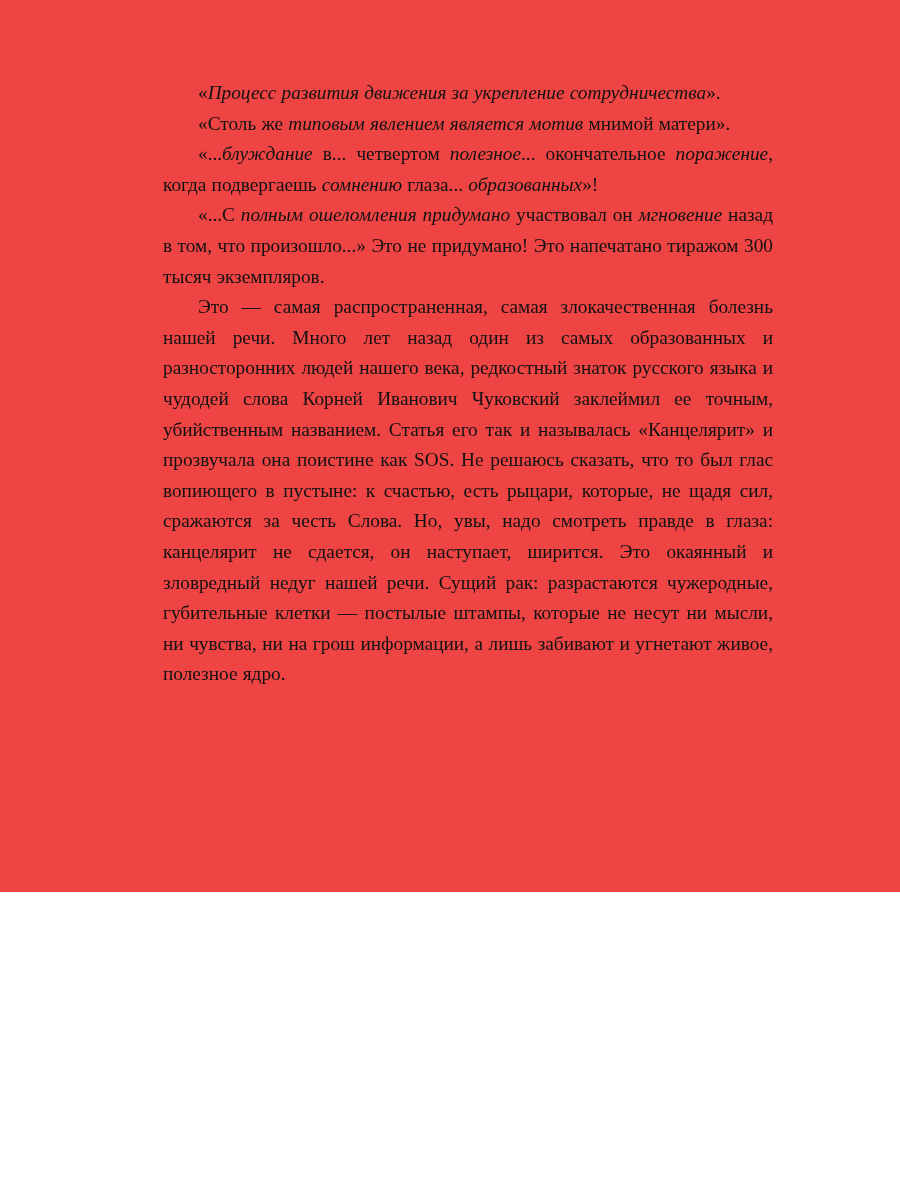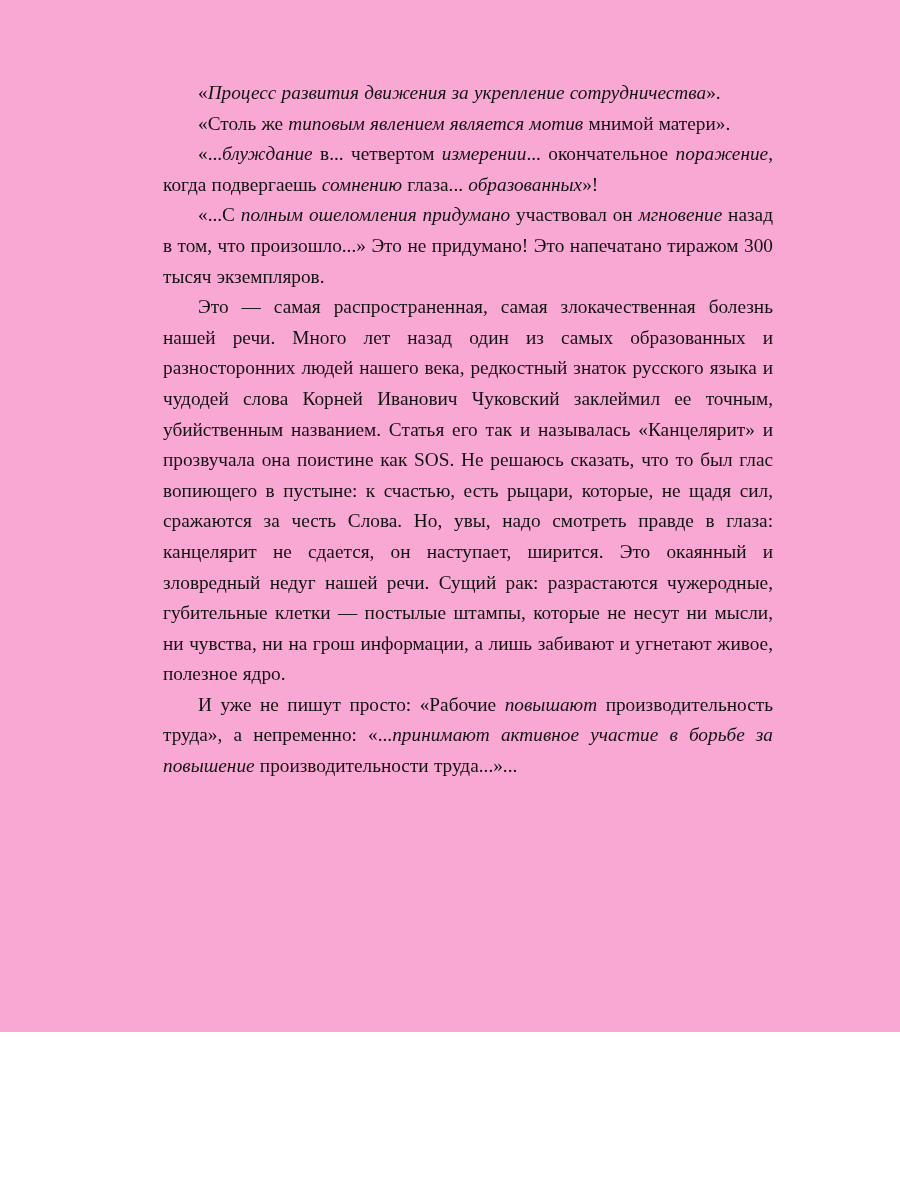--- a/index.html
+++ b/index.html
@@ -3,22 +3,22 @@
 <meta charset="utf-8">
 <style>
   html, body {
     margin: 0;
     padding: 0;
     background: #ffffff;
   }
   .page {
     position: relative;
     width: 900px;
-    height: 1032px;
-    background: #f9a8d4;
+    height: 892px;
+    background: #ef4444;
     box-sizing: border-box;
     overflow: hidden;
     font-family: "Liberation Serif", "DejaVu Serif", serif;
     color: #121212;
   }
   .text-column {
     position: absolute;
     left: 163px;
     top: 78px;
     width: 610px;
@@ -50,19 +50,18 @@
     color: #141414;
   }
 </style>
 </head>
 <body>
 
 <div class="page">
   <div class="text-column">
       <p class="para"><span>«</span><em>Процесс развития движения за укрепление сотрудничества</em><span>».</span></p>
       <p class="para"><span>«Столь же </span><em>типовым явлением является мотив</em><span> мнимой матери».</span></p>
-      <p class="para"><span>«...</span><em>блуждание</em><span> в... четвертом </span><em>измерении</em><span>... окончательное </span><em>поражение</em><span>, когда подвергаешь </span><em>сомнению</em><span> глаза... </span><em>образованных</em><span>»!</span></p>
+      <p class="para"><span>«...</span><em>блуждание</em><span> в... четвертом </span><em>полезное</em><span>... окончательное </span><em>поражение</em><span>, когда подвергаешь </span><em>сомнению</em><span> глаза... </span><em>образованных</em><span>»!</span></p>
       <p class="para"><span>«...С </span><em>полным ошеломления придумано</em><span> участвовал он </span><em>мгновение</em><span> назад в том, что произошло...» Это не придумано! Это напечатано тиражом 300 тысяч экземпляров.</span></p>
       <p class="para"><span>Это — самая распространенная, самая злокачественная болезнь нашей речи. Много лет назад один из самых образованных и разносторонних людей нашего века, редкостный знаток русского языка и чудодей слова Корней Иванович Чуковский заклеймил ее точным, убийственным названием. Статья его так и называлась «Канцелярит» и прозвучала она поистине как SOS. Не решаюсь сказать, что то был глас вопиющего в пустыне: к счастью, есть рыцари, которые, не щадя сил, сражаются за честь Слова. Но, увы, надо смотреть правде в глаза: канцелярит не сдается, он наступает, ширится. Это окаянный и зловредный недуг нашей речи. Сущий рак: разрастаются чужеродные, губительные клетки — постылые штампы, которые не несут ни мысли, ни чувства, ни на грош информации, а лишь забивают и угнетают живое, полезное ядро.</span></p>
-      <p class="para"><span>И уже не пишут просто: «Рабочие </span><em>повышают</em><span> производительность труда», а непременно: «...</span><em>принимают активное участие в борьбе за повышение</em><span> производительности труда...»...</span></p>
     </div>
   <div class="folio">8</div>
 </div>
 
 </body></html>

